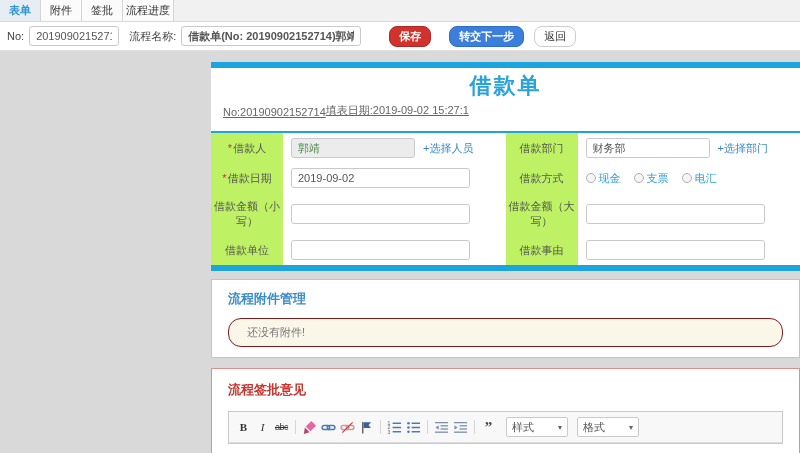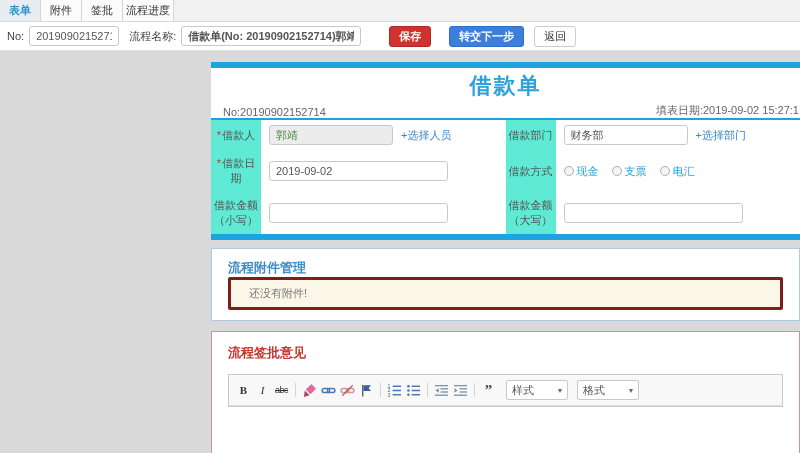--- a/index.html
+++ b/index.html
@@ -12,51 +12,51 @@
   .tabbar { display:flex; height:22px; background:#f1f1f1; border-bottom:1px solid #d8d8d8; }
   .tab { min-width:41px; padding:0 3px; line-height:21px; font-size:11px; color:#333;
          background:#fbfbfb; border-right:1px solid #d5d5d5; text-align:center; cursor:pointer; }
   .tab.active { background:#e7edf3; color:#2a96d2; font-weight:bold; }
   .toolbar { height:29px; display:flex; align-items:center; padding:0 7px; background:#fff;
              border-bottom:1px solid #e2e2e2; }
   .lbl { font-size:11px; color:#444; margin-right:5px; white-space:nowrap; }
   .inp { height:20px; border:1px solid #c9c9c9; border-radius:3px; font-size:11px; padding:0 6px; color:#555; }
   .no-inp { width:90px; margin-right:10px; }
   .name-inp { width:180px;font-weight:bold; }
-  .btn { height:21px; padding:0 9px; font-size:11px; border-radius:3px; border:1px solid transparent; cursor:pointer; white-space:nowrap; }
+  .btn { height:21px; padding:0 9px; font-size:11px; border-radius:8px; border:1px solid transparent; cursor:pointer; white-space:nowrap; }
   .btn-save { background:#d2322d; border-color:#ac2925; color:#fff; font-weight:bold; margin-left:28px; }
   .btn-primary { background:#3c7edb; border-color:#2e6ec4; color:#fff; font-weight:bold; margin-left:18px; }
   .btn-plain { background:#fff; border-color:#ccc; color:#333; margin-left:10px; }
 
   
   .main-col { margin:11px 0 0 211px; width:589px; }
 
   
   .form-panel { background:#fff; }
   .bluebar { height:6px; background:#1ca4dd; }
   .form-title { text-align:center; font-size:22px; line-height:24px; padding:6px 0 3px; color:#2ba2d9; font-weight:bold; letter-spacing:2px; }
-  .docrow { display:flex; justify-content:space-between; align-items:flex-end; font-size:11px; color:#666;
-            padding:2px 1px 0 12px; border-bottom:2px solid #1ca4dd; white-space:nowrap; }
+  .docrow { display:flex; align-items:flex-end; font-size:11px; color:#666;
+            padding:2px 1px 13px 12px; border-bottom:2px solid #1ca4dd; white-space:nowrap;text-decoration:underline; }
   table.formgrid { width:100%; border-collapse:collapse; table-layout:fixed; }
-  td.lab { width:50px; background:#5eead4; font-size:11px; color:#555; text-align:center; padding:6px 3px; vertical-align:middle; line-height:15px; }
+  td.lab { width:72px; background:#bef264; font-size:11px; color:#555; text-align:center; padding:6px 3px; vertical-align:middle; line-height:15px; }
   td.fld { padding:5px 8px; vertical-align:middle; font-size:11px; white-space:nowrap; }
   .fld .inp { width:179px; }
   .fld .inp.short { width:124px; }
   .ro { background:#ececec; color:#4c8a4c; }
   a.sel { color:#3a87c8; font-size:11px; text-decoration:none; margin-left:8px; }
   .radio { display:inline-flex; align-items:center; margin-right:10px; color:#2e9fd6; font-size:11px; cursor:pointer; }
   .rb { width:10px; height:10px; border-radius:50%; border:1px solid #b0b0b0; background:#f4f4f4; margin-right:3px; flex:none; }
   .req { color:#d2322d; margin-right:1px; }
 
   
   .attach-panel { margin-top:8px; background:#fff; border:1px solid #aacbe3; padding:10px 16px 10px; }
   .sec-h { font-size:13px; font-weight:bold; }
   .sec-h.blue { color:#3b8cc8; }
   .sec-h.red { color:#c8342e; }
-  .notice { margin-top:0; background:#fbf7e8; border:3px solid #7f1d1d; border-radius:2px; padding:6px 18px; font-size:11px; color:#777; }
+  .notice { margin-top:10px; background:#fbf7e8; border:1px solid #7f1d1d; border-radius:13px; padding:6px 18px; font-size:11px; color:#777; }
   .btn-upload { display:inline-block; margin-top:9px; background:#3c7edb; border:1px solid #2e6ec4; color:#fff;
                 font-size:11px; font-weight:bold; padding:5px 11px; border-radius:3px; cursor:pointer; }
 
   
   .approve-panel { margin-top:10px; background:#fff; border:1px solid #dd8f8c; padding:12px 16px; height:200px; }
   .editor { margin-top:12px; border:1px solid #c9c9c9; }
   .ed-toolbar { display:flex; align-items:center; gap:2px; padding:5px 6px; background:#f8f8f8; border-bottom:1px solid #ddd; }
   .tico { width:17px; height:16px; display:inline-flex; align-items:center; justify-content:center;
           font-size:11px; color:#333; cursor:pointer; flex:none; }
   .tico svg { display:block; }
@@ -150,20 +150,34 @@
           <td class="fld">
             <input class="inp" style="">
           </td>
           <td class="lab">
             <span>借款金额（大写）</span>
           </td>
           <td class="fld">
             <input class="inp" style="">
           </td>
         </tr>
+        <tr>
+          <td class="lab">
+            <span>借款单位</span>
+          </td>
+          <td class="fld">
+            <input class="inp" style="">
+          </td>
+          <td class="lab">
+            <span>借款事由</span>
+          </td>
+          <td class="fld">
+            <input class="inp" style="">
+          </td>
+        </tr>
       </tbody>
         </table>
       <div class="bluebar"></div>
     </section>
 
     <section class="attach-panel">
       <div class="sec-h blue">流程附件管理</div>
       <div class="notice">还没有附件!</div>
     </section>
 

